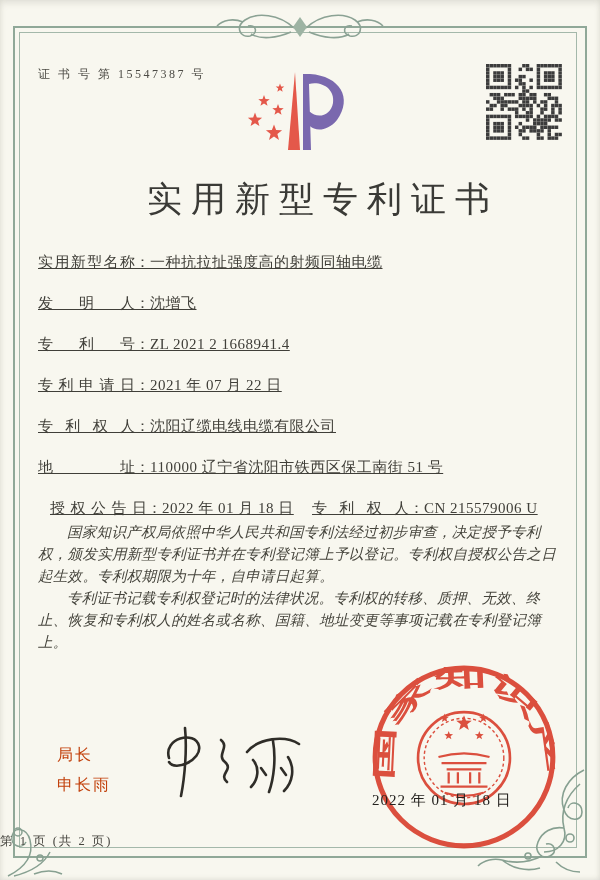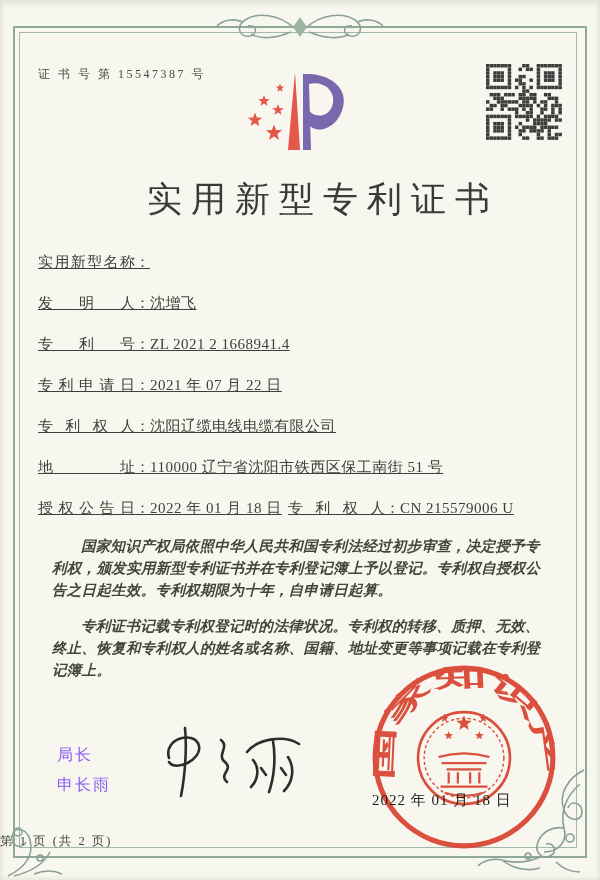--- a/index.html
+++ b/index.html
@@ -16,26 +16,26 @@
   .cert-no{position:absolute;left:38px;top:66px;font-size:12px;letter-spacing:2.5px;color:#4c4b45;z-index:3;}
   .logo{position:absolute;left:240px;top:64px;width:120px;height:100px;z-index:3;}
   .qr{position:absolute;left:486px;top:64px;width:76px;height:76px;z-index:3;fill:#3c3c3c;}
   .title{position:absolute;left:0;top:176px;width:100%;text-align:center;
         font-size:35px;letter-spacing:9px;color:#3a3a36;font-weight:500;z-index:3;margin-left:23px;}
   .fields{position:absolute;left:38px;top:252px;width:526px;z-index:3;font-size:15px;color:#403f39;text-decoration:underline;}
   .frow{display:flex;align-items:flex-start;height:41px;line-height:21px;}
   .flabel{display:inline-block;width:97px;text-align:justify;text-align-last:justify;flex:0 0 97px;}
   .fcolon{flex:0 0 auto;}
   .fvalue{flex:1;letter-spacing:.5px;}
-  .pair{display:flex;}
+  .pair{display:flex;margin-left:12px;}
   .pair-first{width:250px;flex:0 0 250px;}
   .paras{position:absolute;left:38px;top:521px;width:525px;z-index:3;
         font-size:14.5px;line-height:22px;color:#45443c;font-style:italic;}
-  .paras p{margin:14px;text-indent:2em;letter-spacing:.3px;font-weight:bold;}
-  .signer{position:absolute;left:57px;top:740px;z-index:3;font-size:16px;color:#8b5cf6;line-height:30px;letter-spacing:2px;}
+  .paras p{margin:0;text-indent:2em;letter-spacing:.3px;}
+  .signer{position:absolute;left:57px;top:740px;z-index:3;font-size:16px;color:#c2410c;line-height:30px;letter-spacing:2px;}
   .signature{position:absolute;left:155px;top:722px;width:160px;height:84px;z-index:4;}
   .seal{position:absolute;left:367px;top:660px;width:194px;height:194px;z-index:3;opacity:.92;}
   .seal-date{position:absolute;left:372px;top:791px;z-index:5;font-size:15px;color:#24221f;letter-spacing:1px;font-weight:500;}
   .footer{position:absolute;left:0;top:833px;width:100%;text-align:left;z-index:3;
         font-size:12.5px;letter-spacing:2px;color:#46453f;}
 </style>
 </head>
 <body>
 
 <div class="page">
@@ -331,20 +331,21 @@
         <rect x="65.14" y="68.57" width="3.29" height="3.29"></rect>
       </g>
     </svg>
 
   <div class="title">实用新型专利证书</div>
 
   <div class="fields">
     <div class="frow">
       <span class="flabel">实用新型名称</span>
         <span class="fcolon">：</span>
+      <span class="fvalue">一种抗拉扯强度高的射频同轴电缆</span>
     </div>
     <div class="frow">
       <span class="flabel">发明人</span>
         <span class="fcolon">：</span>
       <span class="fvalue">沈增飞</span>
     </div>
     <div class="frow">
       <span class="flabel">专利号</span>
         <span class="fcolon">：</span>
       <span class="fvalue">ZL 2021 2 1668941.4</span>

